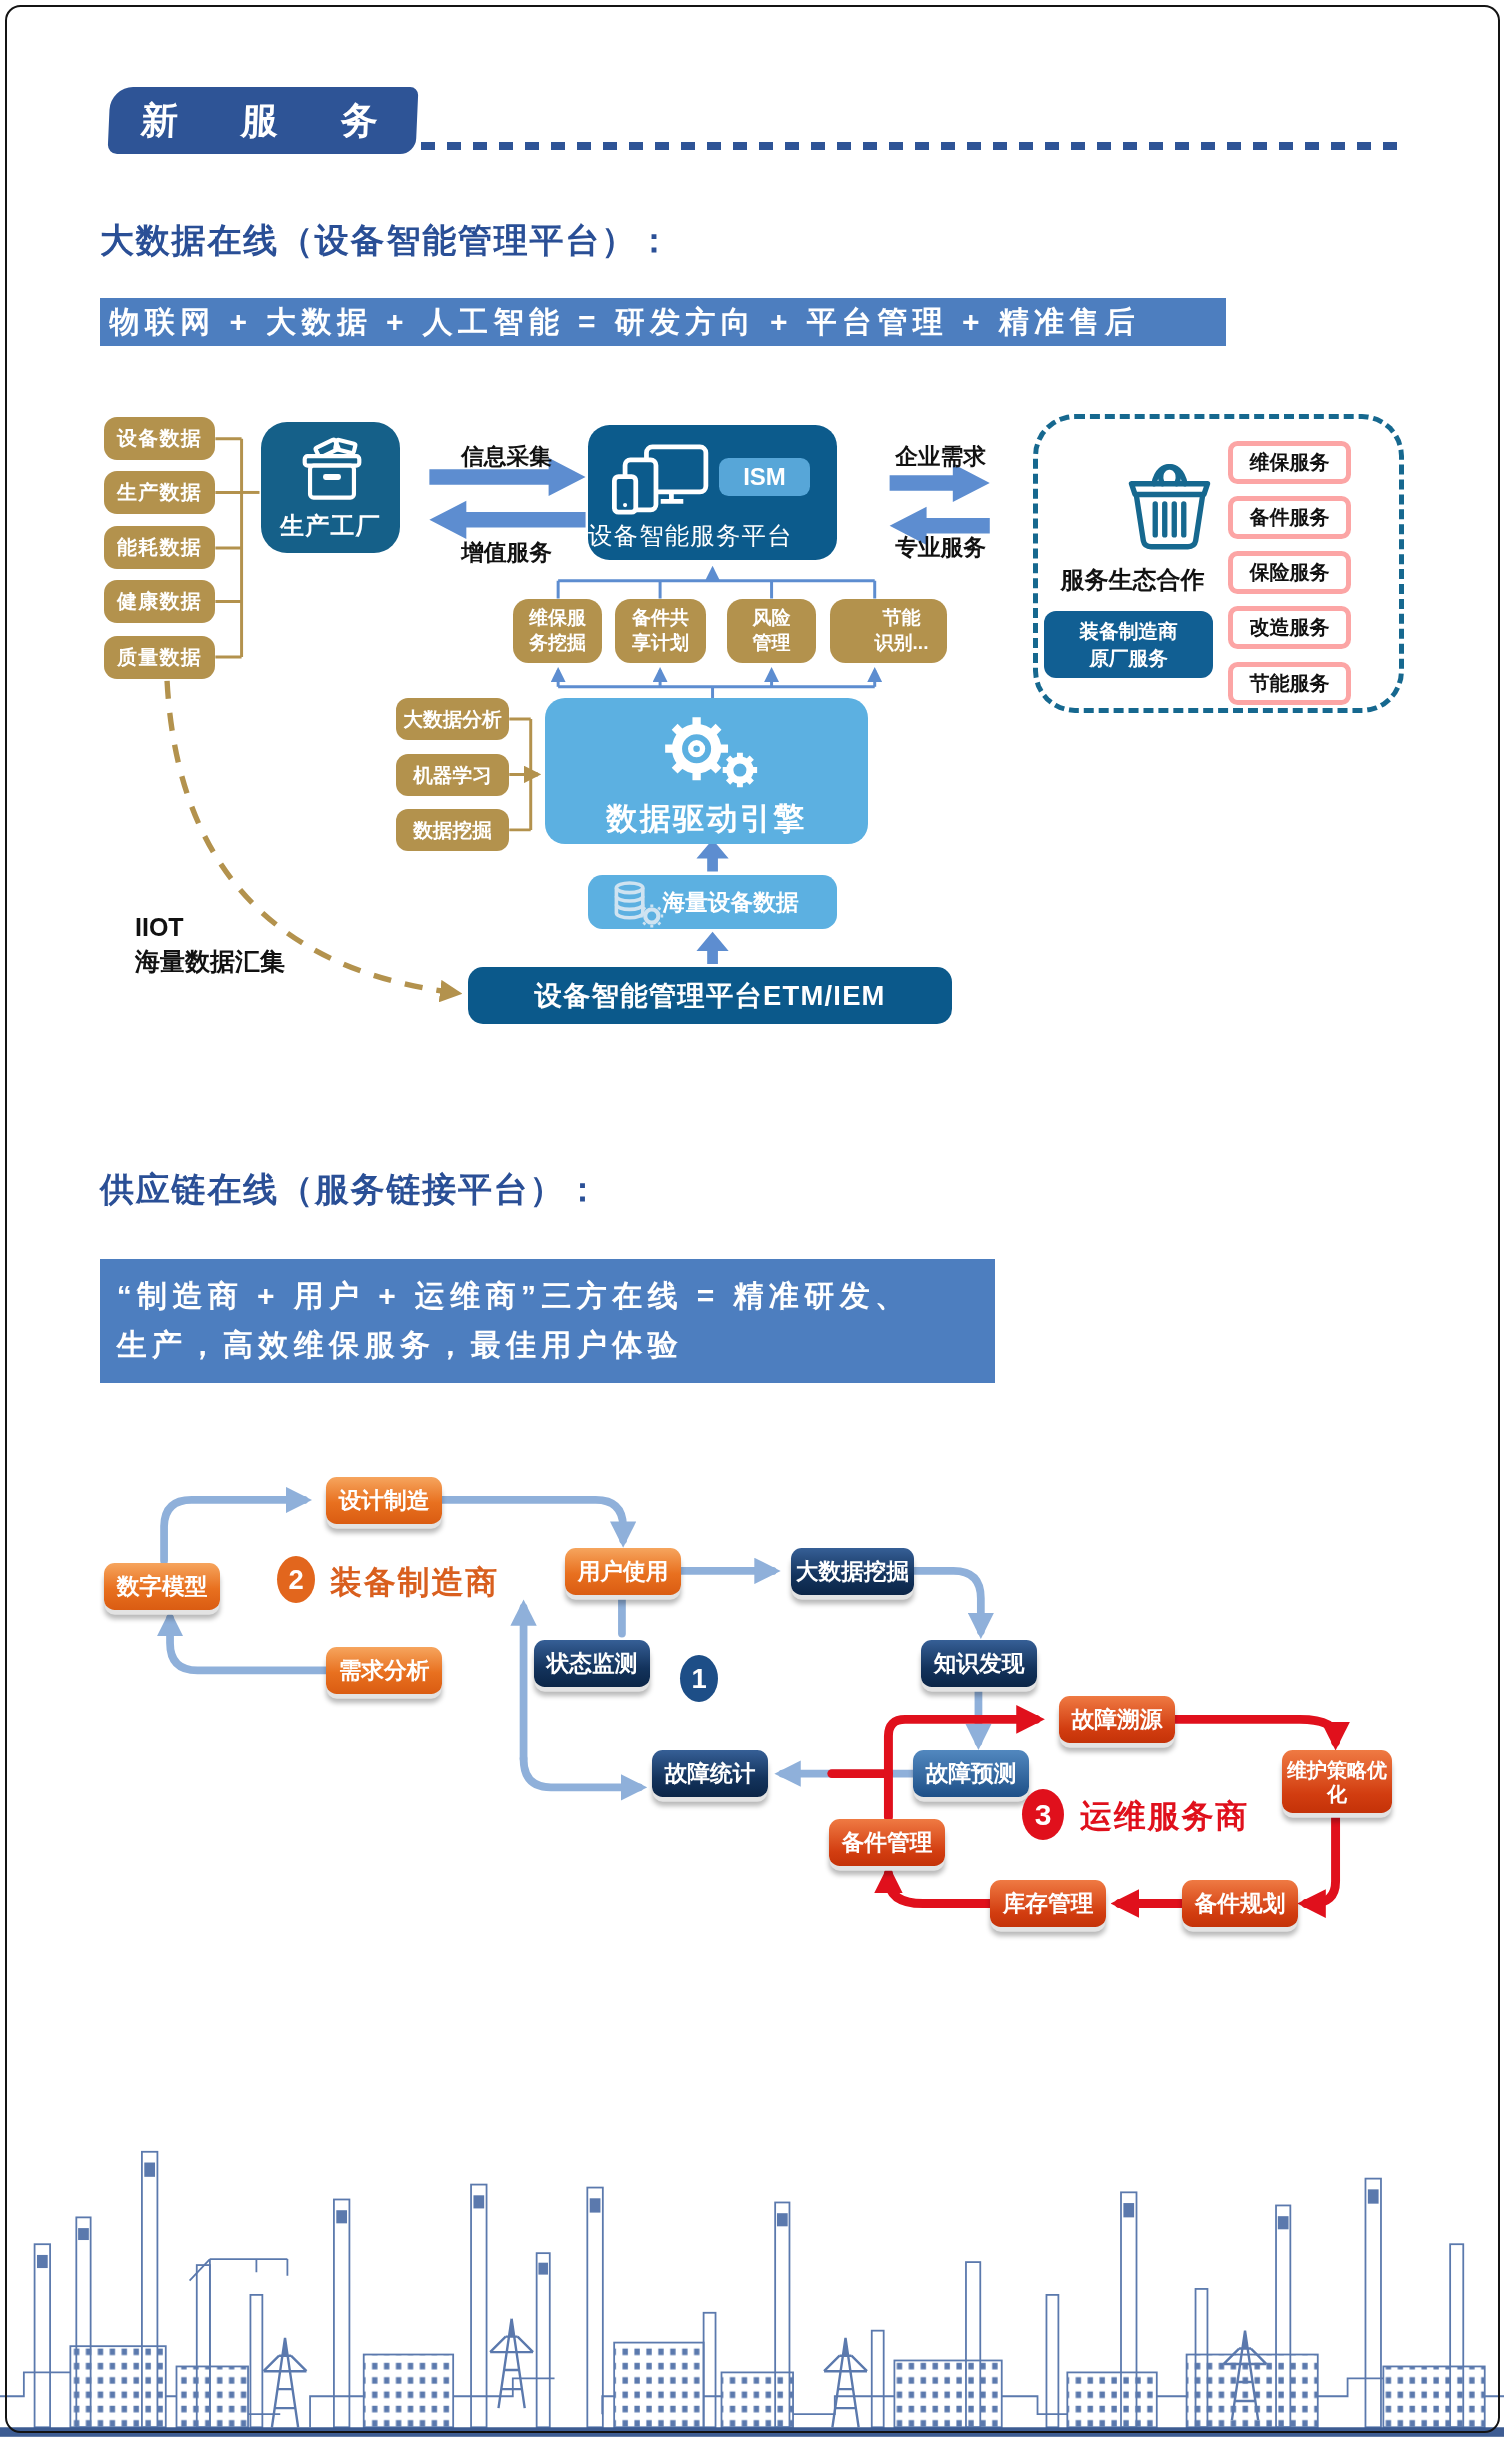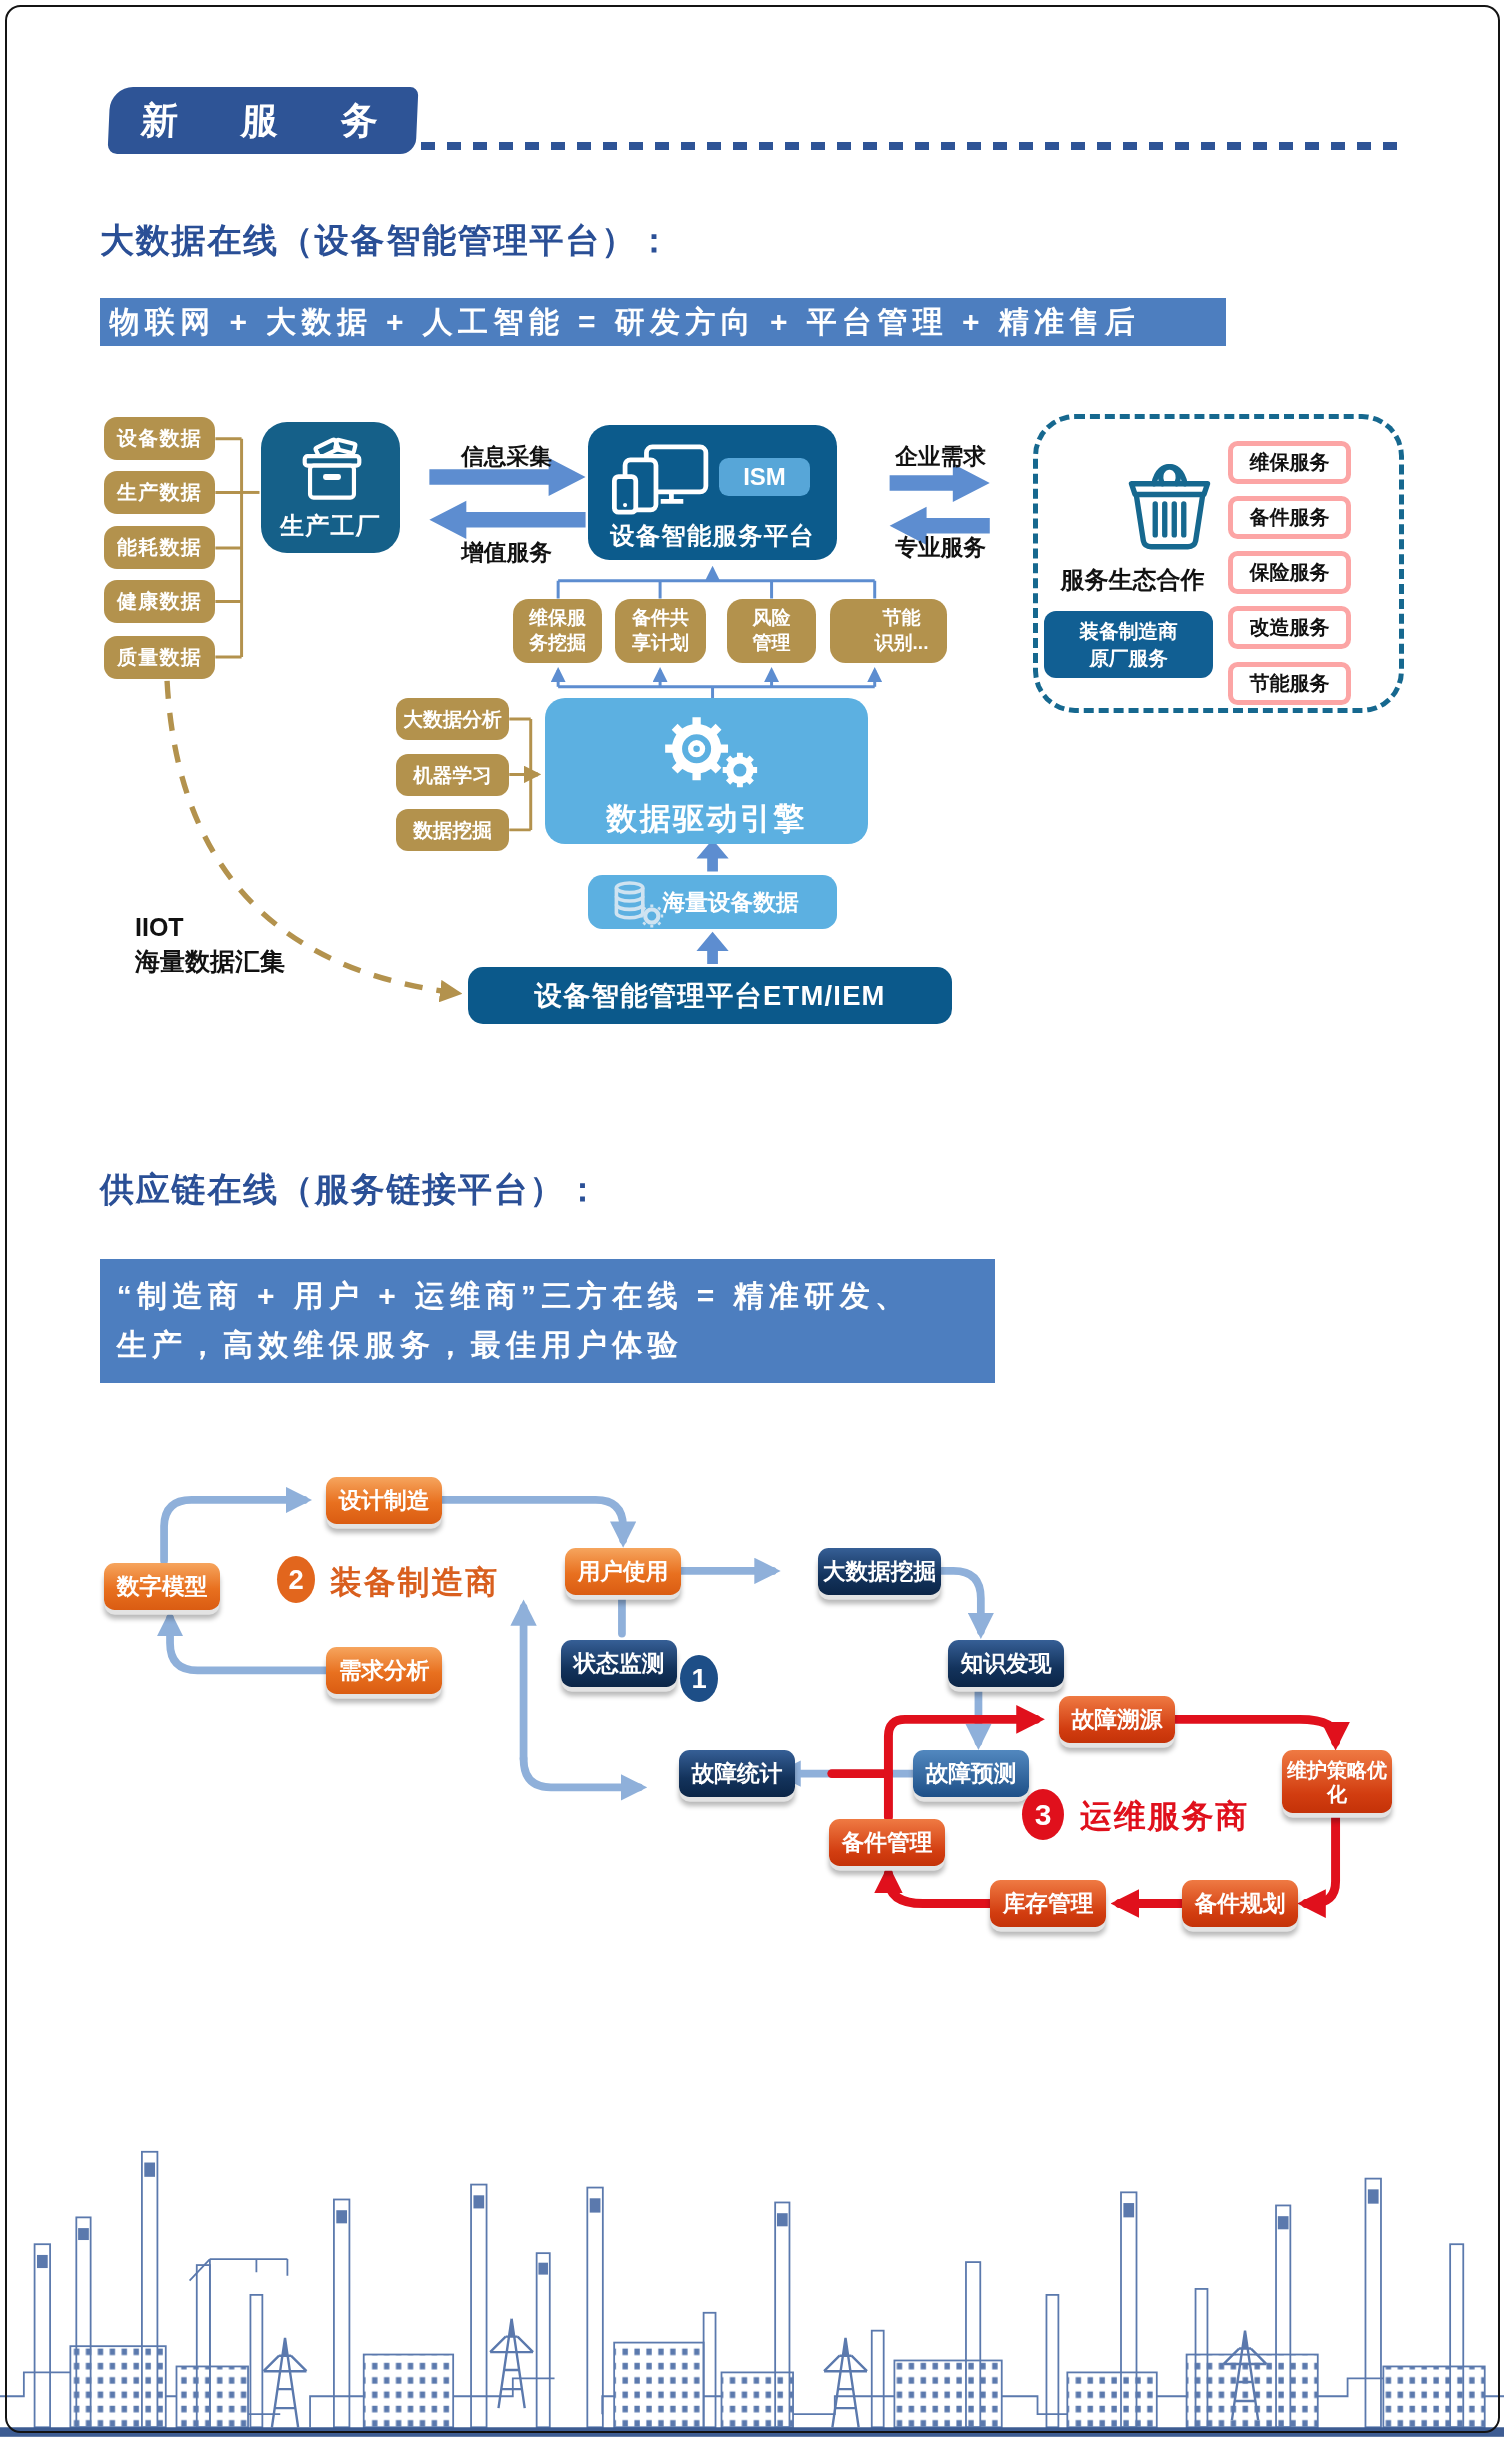--- a/index.html
+++ b/index.html
@@ -28,21 +28,21 @@
             color:#fff;font-weight:bold;font-size:20px;display:flex;align-items:center;justify-content:center;
             letter-spacing:1.2px;z-index:2;}
   .gold-mid{position:absolute;top:599px;height:64px;background:#b3924d;border-radius:15.5px;color:#fff;
             font-weight:bold;font-size:19px;line-height:1.3;display:flex;align-items:center;justify-content:center;
             text-align:center;z-index:2;}
   .gold-ml{position:absolute;left:396px;width:113px;height:42px;background:#b3924d;border-radius:12px;color:#fff;
             font-weight:bold;font-size:19.7px;display:flex;align-items:center;justify-content:center;z-index:2;}
   .factory{position:absolute;left:261px;top:422px;width:139px;height:131px;background:#156089;border-radius:26px;z-index:2;}
   .factory .lbl{position:absolute;left:0;top:88px;width:100%;text-align:center;color:#fff;font-weight:bold;font-size:24px;letter-spacing:1.2px;}
   .platform{position:absolute;left:588px;top:425px;width:249px;height:135px;background:#0c5b8c;border-radius:21.5px;z-index:2;}
-  .platform .lbl{position:absolute;left:0;top:95px;width:100%;text-align:center;color:#fff;font-weight:bold;font-size:24.4px;letter-spacing:1.2px;}
+  .platform .lbl{position:absolute;left:0;top:95px;width:100%;text-align:left;color:#fff;font-weight:normal;font-size:24.4px;letter-spacing:1.2px;}
   .ism{position:absolute;left:131px;top:33px;width:91px;height:38px;background:#57a6d8;border-radius:9.5px;
        color:#fff;font-weight:bold;font-size:24px;display:flex;align-items:center;justify-content:center;}
   .flowlbl{position:absolute;width:137px;text-align:center;color:#111;font-weight:bold;font-size:22.7px;z-index:3;}
   .eco{position:absolute;left:1033px;top:414px;width:371px;height:299px;border:5.4px dashed #16688f;border-radius:42px;box-sizing:border-box;z-index:1;}
   .eco-title{position:absolute;left:1040px;top:564px;width:185px;text-align:center;color:#111;font-weight:bold;font-size:24px;z-index:2;}
   .oem{position:absolute;left:1044px;top:611px;width:169px;height:67px;background:#115f93;border-radius:12px;color:#fff;
        font-weight:bold;font-size:19.7px;line-height:1.35;display:flex;align-items:center;justify-content:center;text-align:center;z-index:2;}
   .eco-box{position:absolute;left:1228px;width:123px;height:43px;background:#fff;border:5px solid #fca5a5;border-radius:9.5px;
        box-sizing:border-box;color:#111;font-weight:bold;font-size:20px;display:flex;align-items:center;justify-content:center;z-index:2;}
   .engine{position:absolute;left:545px;top:698px;width:323px;height:146px;background:#5cb0e1;border-radius:20px;z-index:2;}
@@ -51,21 +51,21 @@
   .massdata .lbl{position:absolute;left:36px;top:0;width:213px;height:68px;line-height:54px;text-align:center;color:#fff;font-weight:bold;font-size:22.7px;}
   .etmbar{position:absolute;left:468px;top:967px;width:484px;height:57px;background:#0b598b;border-radius:15px;color:#fff;
        font-weight:bold;font-size:27.4px;display:flex;align-items:center;justify-content:center;letter-spacing:1.2px;z-index:2;}
   .iiot{position:absolute;left:135px;top:911px;color:#111;font-weight:bold;font-size:25px;line-height:1.35;z-index:2;}
 
   
   .node{position:absolute;width:116px;height:47px;border-radius:10.7px;color:#fff;font-weight:bold;font-size:22.7px;
         display:flex;align-items:center;justify-content:center;text-align:center;z-index:2;white-space:pre-line;
         box-shadow:0 5.4px 0 -0.6px #e3e3e3,0 8.3px 5.4px rgba(0,0,0,.28);}
   .orange{background:linear-gradient(180deg,#f6a55e 0%,#e8701f 55%,#da5c12 100%);}
-  .navy{background:linear-gradient(180deg,#365f96 0%,#13335c 60%,#0b2547 100%);margin-left:27px;}
+  .navy{background:linear-gradient(180deg,#365f96 0%,#13335c 60%,#0b2547 100%);}
   .mblue{background:linear-gradient(180deg,#5288bf 0%,#1d4f87 100%);}
   .rorange{background:linear-gradient(180deg,#ef7a43 0%,#d23d10 70%,#c43208 100%);}
   .num-circle{position:absolute;border-radius:50%;color:#fff;font-weight:bold;display:flex;align-items:center;justify-content:center;z-index:3;}
   .grp-label{position:absolute;font-weight:bold;font-size:32px;letter-spacing:1.8px;z-index:3;}
 
   svg.overlay{position:absolute;left:0;top:0;z-index:1;}
   svg.city{position:absolute;left:0;top:2116px;z-index:0;}
 </style>
 </head>
 <body>

